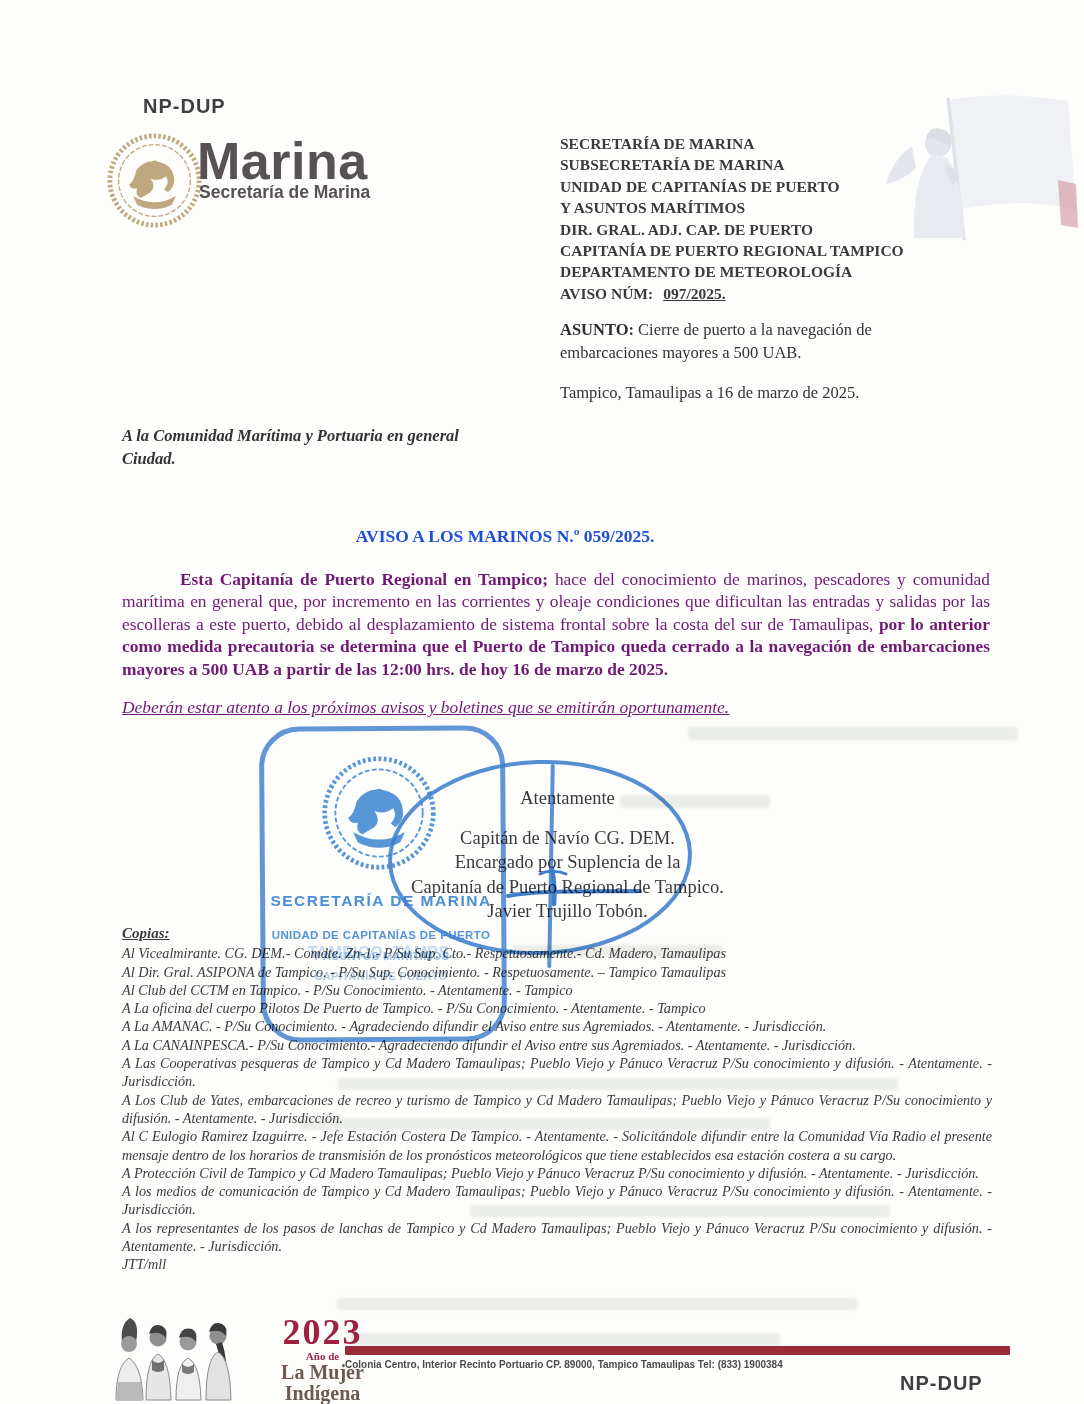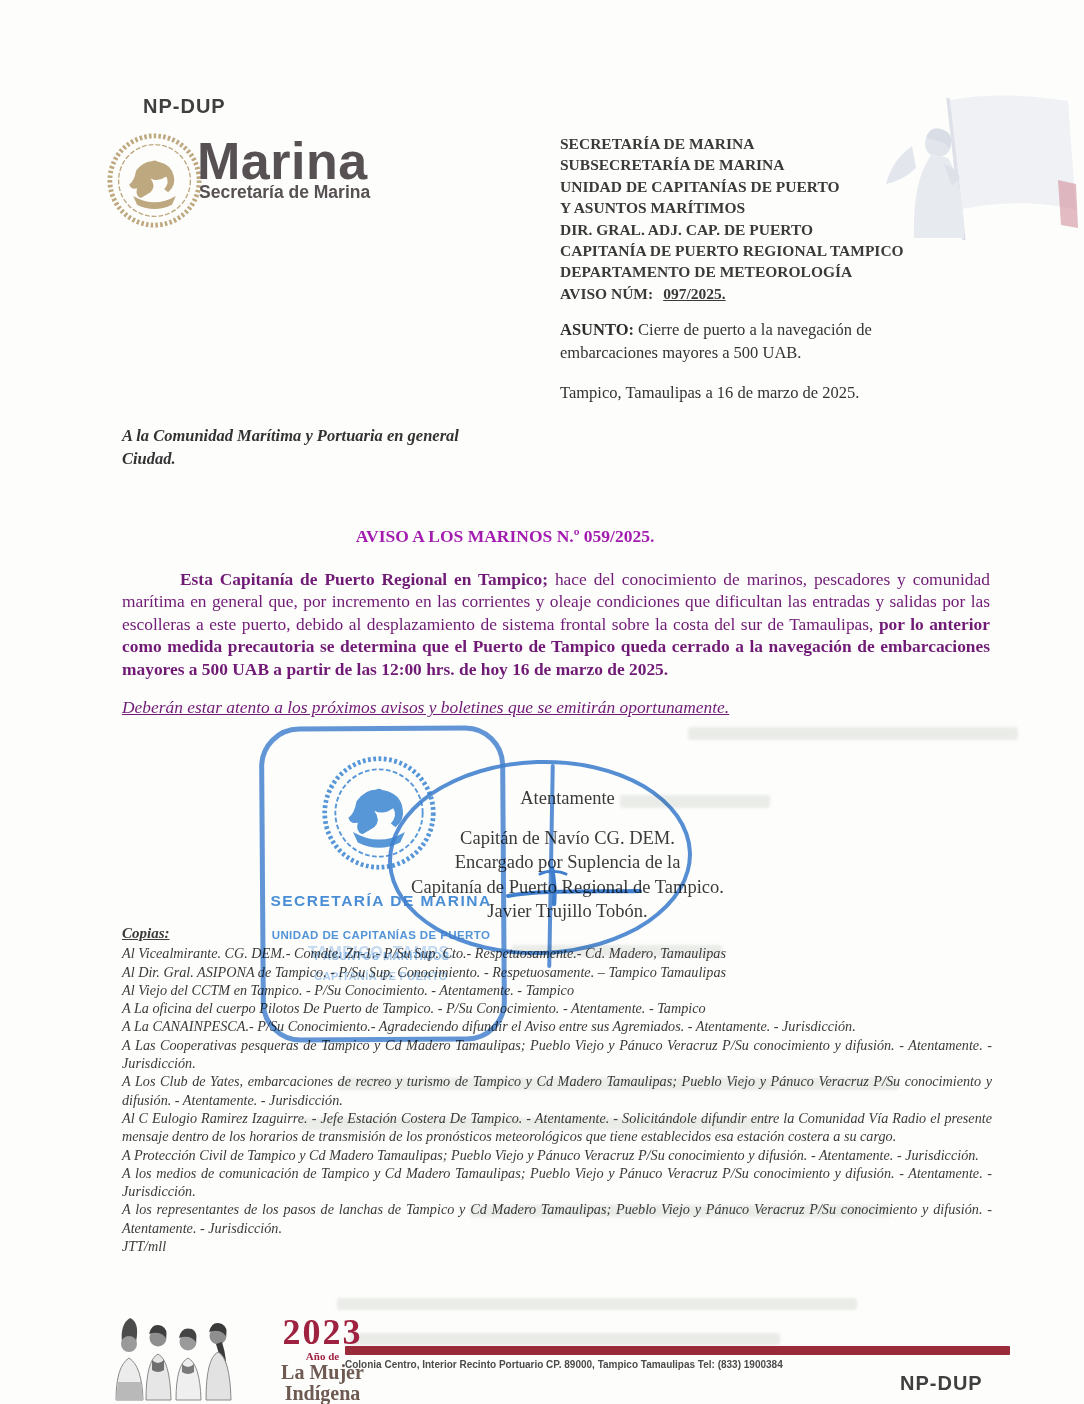--- a/index.html
+++ b/index.html
@@ -21,21 +21,21 @@
   .letterhead .num{padding-left:10px;text-decoration:underline;}
   .flag-wm{left:852px;top:88px;width:232px;height:160px;}
   
   .subject{left:560px;top:318px;width:360px;font-size:16.5px;line-height:23px;color:#333;}
   .subject b{color:#2d2d2d;}
   .dateline{left:560px;top:383px;font-size:16.5px;color:#333;}
   
   .addressee{left:122px;top:424px;font-size:16.5px;line-height:23px;
     font-weight:bold;font-style:italic;color:#333;}
   .notice-title{left:120px;top:526px;width:770px;text-align:center;
-    font-weight:bold;font-size:17.5px;color:#a21caf;}
+    font-weight:bold;font-size:17.5px;color:#1d4ed8;}
   
   .bodytext{left:122px;top:568px;width:868px;font-size:17.4px;line-height:22.4px;
     text-align:justify;color:#701a75;z-index:1;}
   .bodytext p{margin:0 0 11px 0;}
   .indent{text-indent:58px;}
   .it{font-style:italic;}
   .ul-it{font-style:italic;text-decoration:underline;}
   
   .sig{left:395px;top:786px;width:345px;text-align:center;font-size:18.5px;
     line-height:24.5px;color:#3a3a3a;z-index:1;}
@@ -196,22 +196,23 @@
       <path d="M8 34 C40 28 90 30 140 29" fill="none" stroke="#3f7fd0" stroke-width="4" stroke-linecap="round"></path>
       <path d="M52 6 C54 18 55 30 54 42" fill="none" stroke="#3f7fd0" stroke-width="4.5" stroke-linecap="round"></path>
       <path d="M40 12 C48 8 60 9 66 12" fill="none" stroke="#3f7fd0" stroke-width="3" stroke-linecap="round"></path>
     </svg>
   </div>
 
   <div class="abs copies">
     <div class="head">Copias:</div>
     <div>Al Vicealmirante. CG. DEM.- Comdte. Zn-1.- P/Su Sup. Cto.- Respetuosamente.-  Cd. Madero, Tamaulipas</div>
     <div>Al Dir. Gral. ASIPONA de Tampico. - P/Su Sup. Conocimiento. - Respetuosamente. – Tampico Tamaulipas</div>
-    <div>Al Viejo del CCTM en Tampico. -  P/Su Conocimiento. - Atentamente. - Tampico</div>
+    <div>Al Club del CCTM en Tampico. -  P/Su Conocimiento. - Atentamente. - Tampico</div>
     <div>A La oficina del cuerpo Pilotos De Puerto de Tampico. -  P/Su Conocimiento. - Atentamente. - Tampico</div>
+    <div>A La AMANAC. - P/Su Conocimiento. - Agradeciendo difundir el Aviso entre sus Agremiados. - Atentamente. - Jurisdicción.</div>
     <div>A La CANAINPESCA.- P/Su Conocimiento.- Agradeciendo difundir el Aviso entre sus Agremiados. - Atentamente. - Jurisdicción.</div>
     <div>A Las Cooperativas pesqueras de Tampico y Cd Madero Tamaulipas; Pueblo Viejo y Pánuco Veracruz P/Su conocimiento y difusión. - Atentamente. - Jurisdicción.</div>
     <div>A Los Club de Yates, embarcaciones de recreo y turismo de Tampico y Cd Madero Tamaulipas; Pueblo Viejo y Pánuco Veracruz P/Su conocimiento y difusión. - Atentamente. - Jurisdicción.</div>
     <div>Al C Eulogio Ramirez Izaguirre. - Jefe Estación Costera De Tampico. - Atentamente. - Solicitándole difundir entre la Comunidad Vía Radio el presente mensaje dentro de los horarios de transmisión de los pronósticos meteorológicos que tiene establecidos esa estación costera a su cargo.</div>
     <div>A Protección Civil de Tampico y Cd Madero Tamaulipas; Pueblo Viejo y Pánuco Veracruz P/Su conocimiento y difusión. - Atentamente. - Jurisdicción.</div>
     <div>A los medios de comunicación de Tampico y Cd Madero Tamaulipas; Pueblo Viejo y Pánuco Veracruz P/Su conocimiento y difusión. - Atentamente. - Jurisdicción.</div>
     <div>A los representantes de los pasos de lanchas de Tampico y Cd Madero Tamaulipas; Pueblo Viejo y Pánuco Veracruz P/Su conocimiento y difusión. - Atentamente. - Jurisdicción.</div>
     <div class="initials">JTT/mll</div>
   </div>
 

